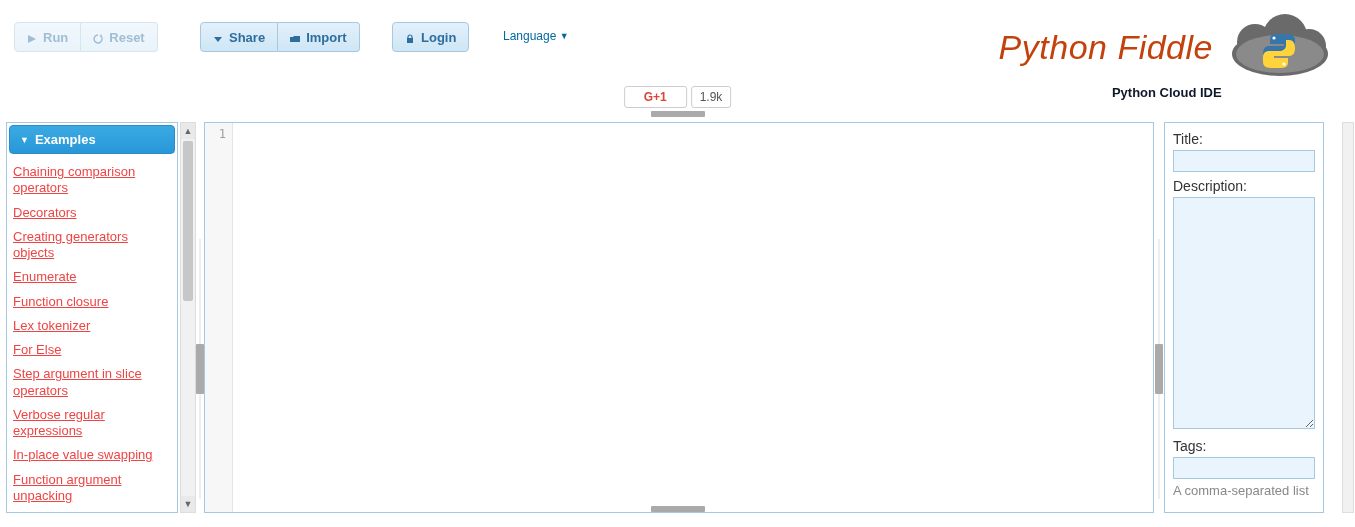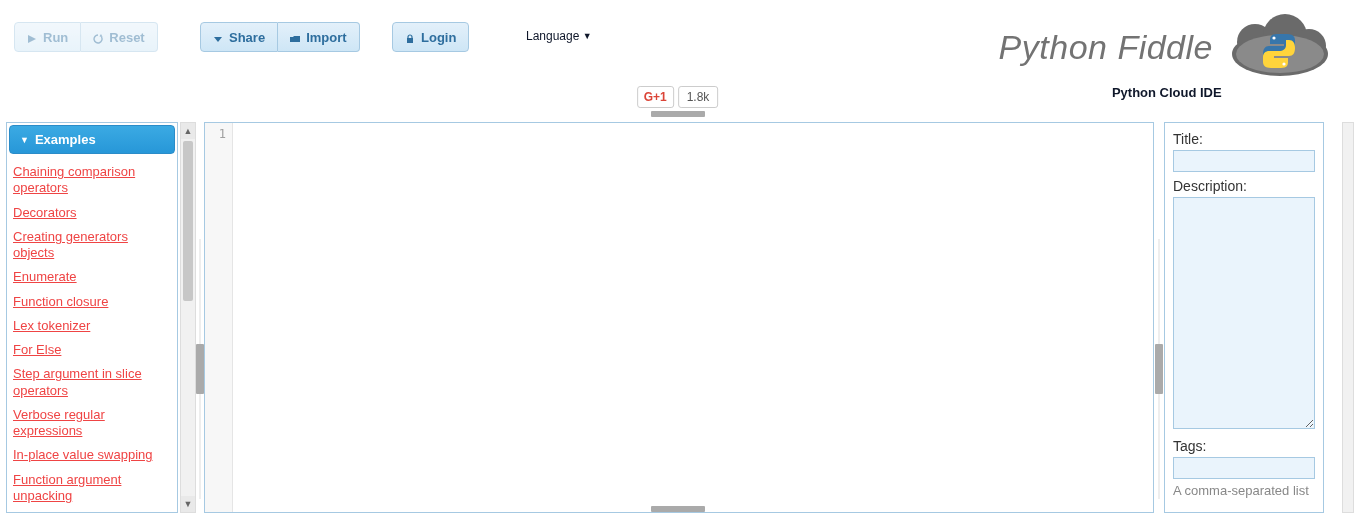--- a/index.html
+++ b/index.html
@@ -13,30 +13,30 @@
 .lo { left: 392px; top: 22px; }
 
 .btn { display: inline-flex; align-items: center; gap: 6px; height: 30px; padding: 0 12px; background: linear-gradient(#e3f0fa, #cee6f6); border: 1px solid #a6c9e2; color: #2e6e9e; font-weight: bold; font-size: 13px; cursor: pointer; }
 .btn:first-child { border-radius: 4px 0 0 4px; }
 .btn:last-child { border-radius: 0 4px 4px 0; }
 .btn-group .btn + .btn { border-left: none; }
 .btn.solo { border-radius: 4px; }
 .btn.disabled { opacity: 0.45; cursor: default; padding-left: 12px; }
 .icn { width: 10px; height: 10px; display: inline-block; }
 
-.lang { position: absolute; left: 526px; top: 29px; font-size: 12px; color: #0f172a; cursor: pointer; }
+.lang { position: absolute; left: 503px; top: 29px; font-size: 12px; color: #0369a1; cursor: pointer; }
 .lang .caret { font-size: 9px; position: relative; top: -1px; }
 
 .brand { position: absolute; right: 20px; top: 12px; text-align: right; }
 .brand-row { display: flex; align-items: center; gap: 12px; justify-content: flex-end; }
-.brand-title { font-family: "Trebuchet MS", "Comic Sans MS", sans-serif; font-size: 34px; font-style: italic; color: #737373; letter-spacing: 0.5px; }
+.brand-title { font-family: "Trebuchet MS", "Comic Sans MS", sans-serif; font-size: 34px; font-style: italic; color: #c2410c; letter-spacing: 0.5px; }
 .brand-sub { font-size: 13px; font-weight: bold; color: #0f172a; text-align: center; margin-top: 2px; }
 
 .gplus { position: absolute; left: 50%; transform: translateX(-50%); top: 86px; display: flex; gap: 4px; }
-.gplus-btn { border: 1px solid #ccc; border-radius: 3px; padding: 3px 6px; font-size: 12px; font-weight: bold; color: #db4437; background: #fff; }
+.gplus-btn { border: 1px solid #ccc; border-radius: 3px; padding: 3px 19px; font-size: 12px; font-weight: bold; color: #db4437; background: #fff; }
 .gplus-count { border: 1px solid #ccc; border-radius: 3px; padding: 3px 8px; font-size: 12px; color: #555; background: #fff; }
 
 .grip-top { position: absolute; left: 651px; top: 111px; width: 54px; height: 6px; background: #aaa; border-radius: 1px; }
 .grip-bottom { position: absolute; left: 651px; top: 506px; width: 54px; height: 6px; background: #aaa; border-radius: 1px; }
 .vdivider { position: absolute; top: 117px; bottom: 14px; width: 2px; background: #eee; }
 .vdivider .vhandle { position: absolute; left: -3px; top: 50%; transform: translateY(-50%); width: 8px; height: 50px; background: #aaa; border-radius: 1px; }
 
 .workspace { position: absolute; left: 0; right: 0; top: 122px; bottom: 14px; }
 
 .sidebar { position: absolute; left: 6px; top: 0; width: 172px; bottom: 0; border: 1px solid #a6c9e2; background: #fff; overflow: hidden; }
@@ -129,21 +129,21 @@
           </g>
         </svg>
       </span>
     </div>
     <div class="brand-sub">Python Cloud IDE</div>
   </div>
 </div>
 
 <div class="gplus">
   <span class="gplus-btn">G<span>+1</span></span>
-  <span class="gplus-count">1.8k</span>
+  <span class="gplus-count">1.9k</span>
 </div>
 
 <div class="grip-top"></div>
 
 <div class="workspace">
 
   <div class="sidebar">
     <div class="acc-header">
       <span class="tri">▼</span>
       <span>Examples</span>

